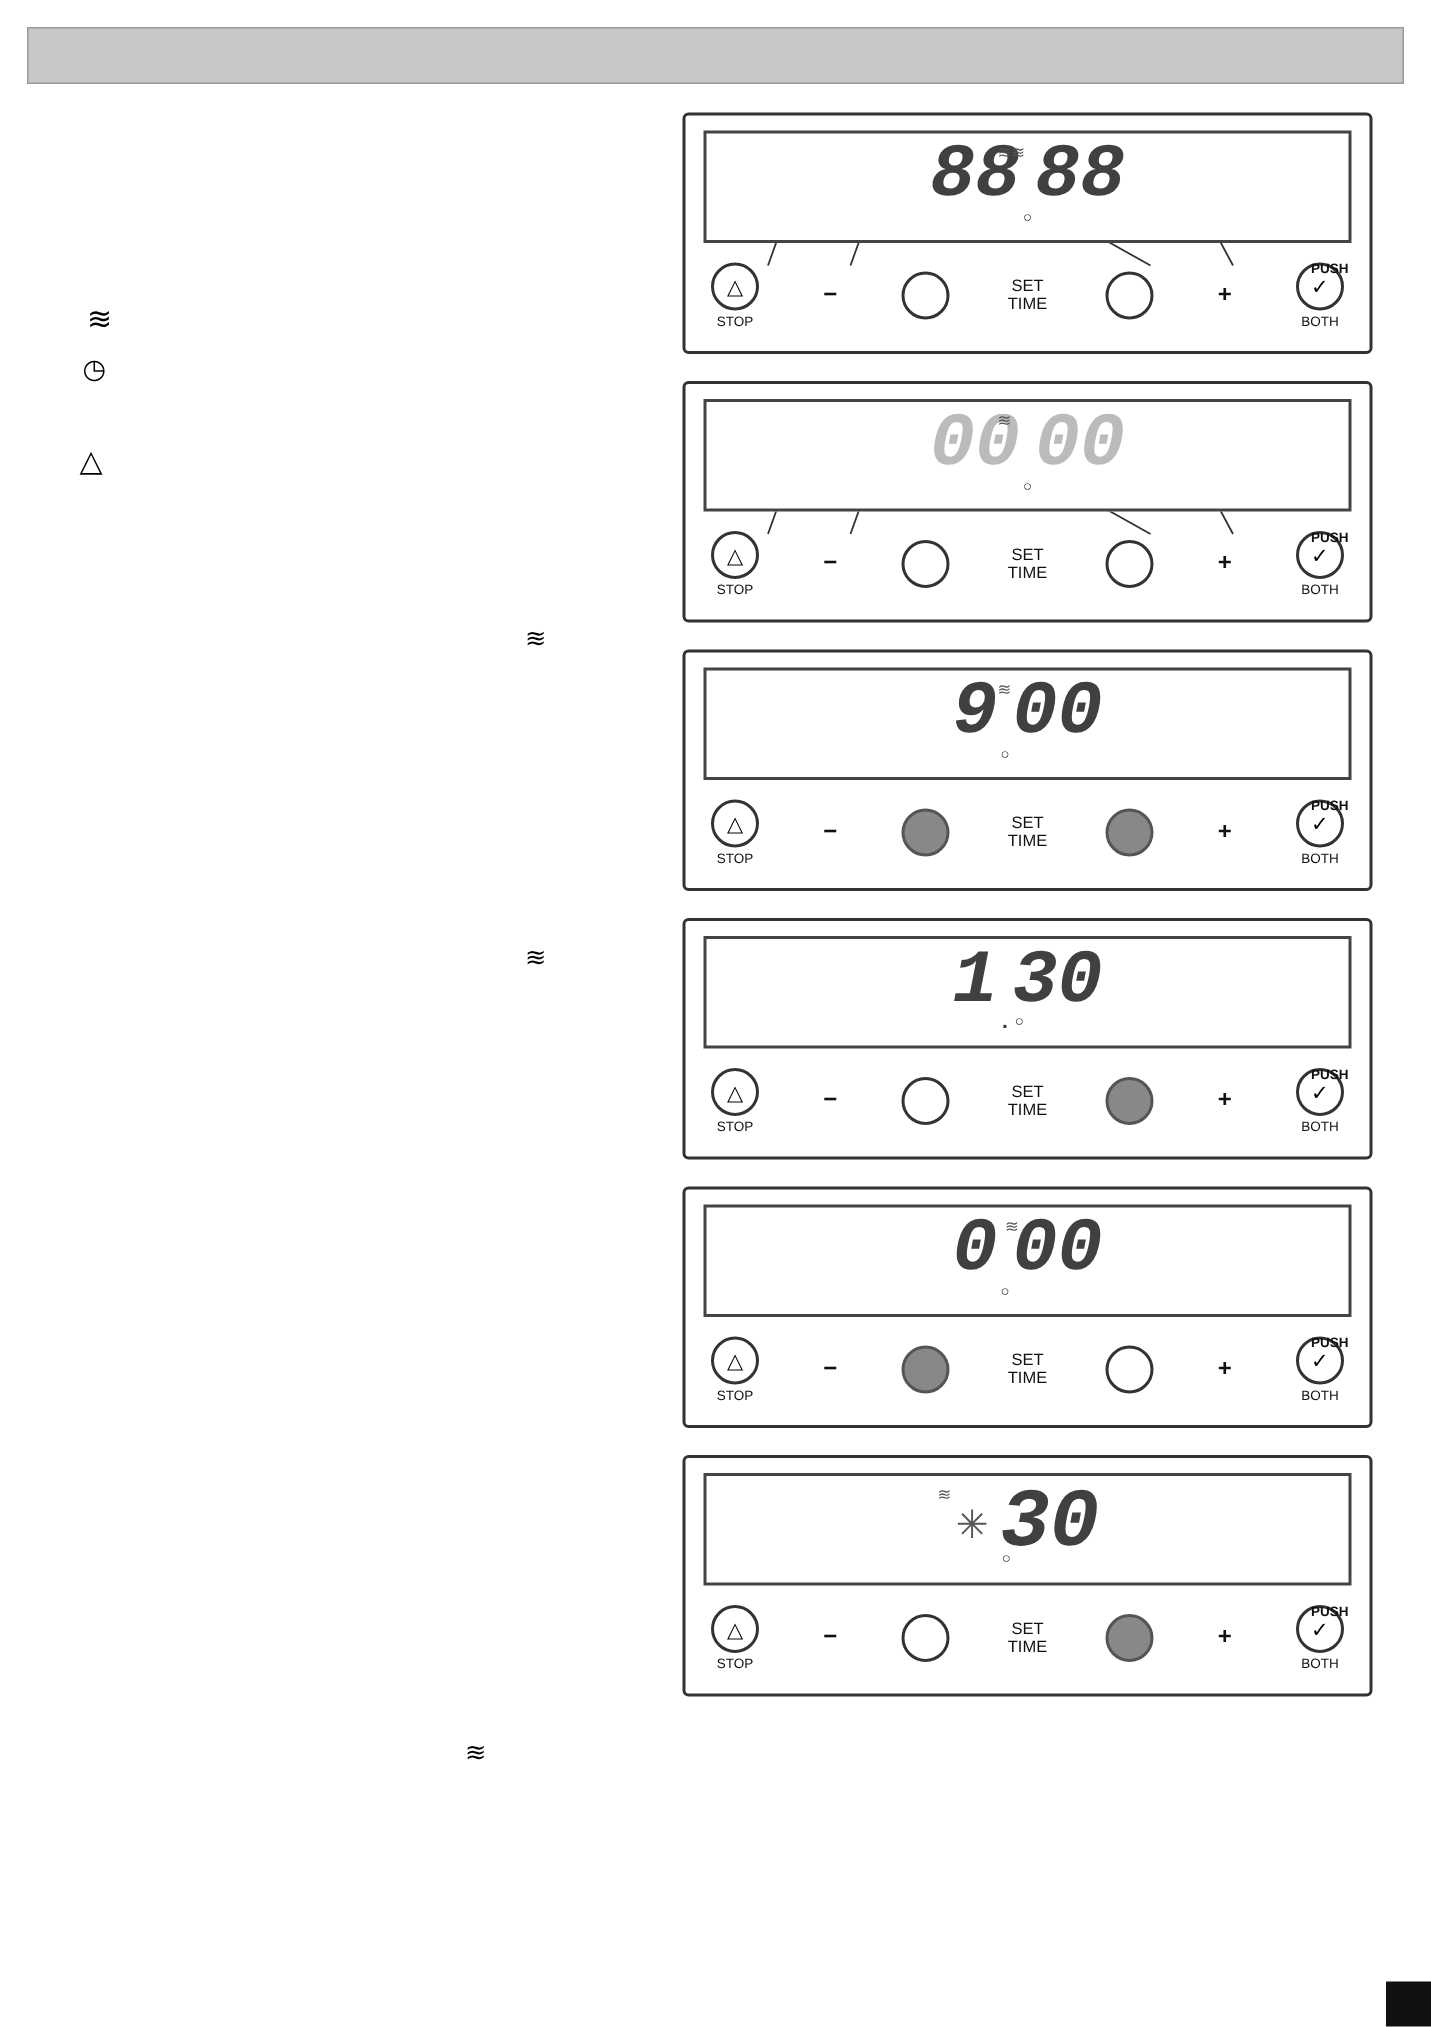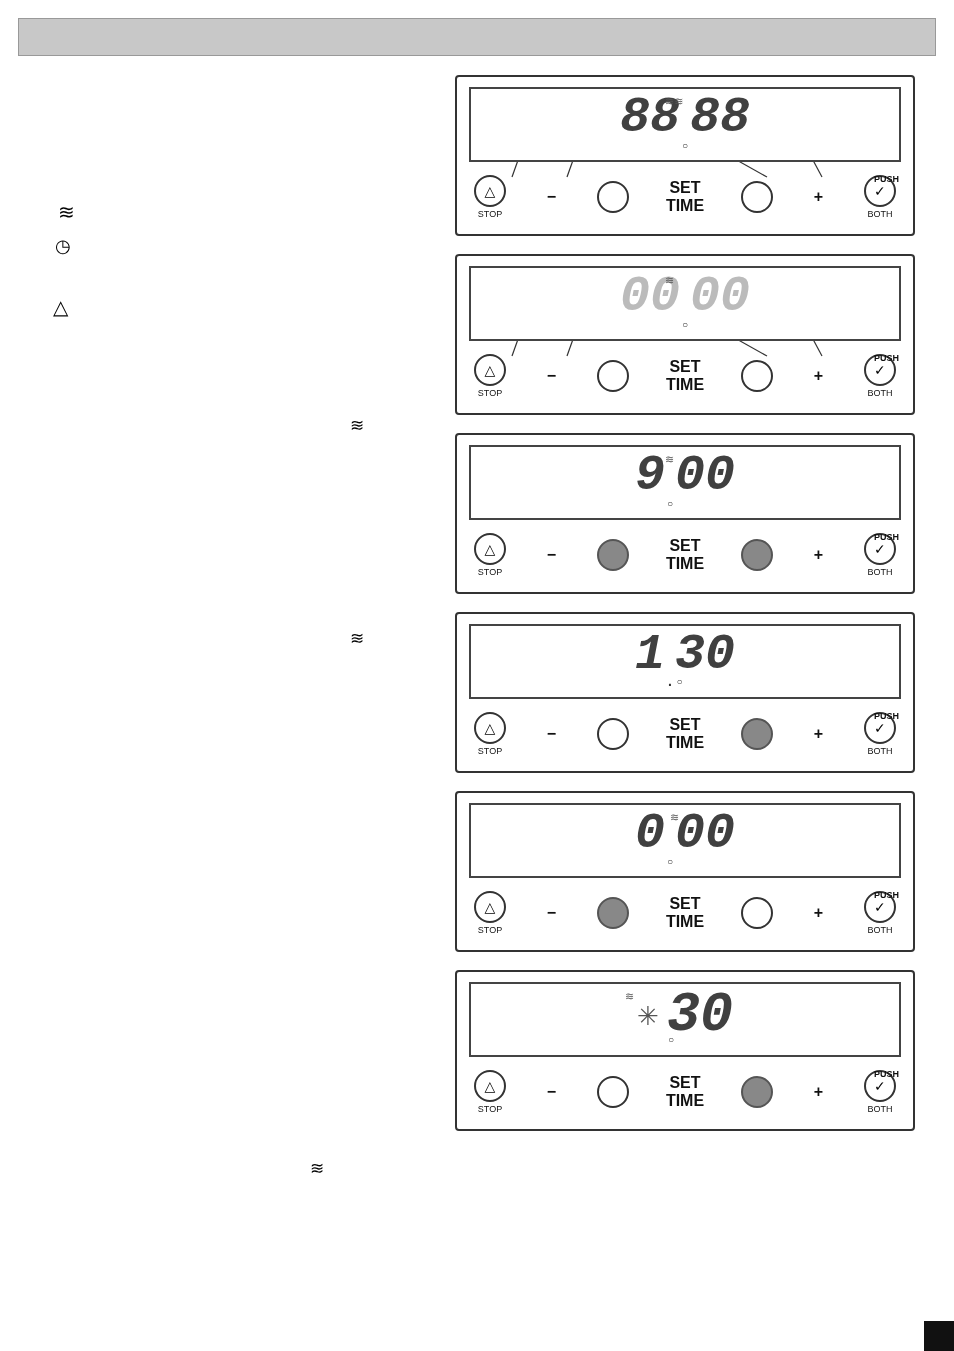--- a/index.html
+++ b/index.html
@@ -89,22 +89,22 @@
     }
 
     .btn-label {
       font-size: 9px;
       font-weight: normal;
       text-align: center;
       color: #111;
     }
 
     .set-time-label {
-      font-size: 16px;
-      font-weight: bold;
+      font-size: 11px;
+      font-weight: normal;
       text-align: center;
       color: #111;
       line-height: 1.1;
     }
 
     .minus-sign {
       font-size: 16px;
       font-weight: bold;
       color: #111;
       margin: 0 4px;

